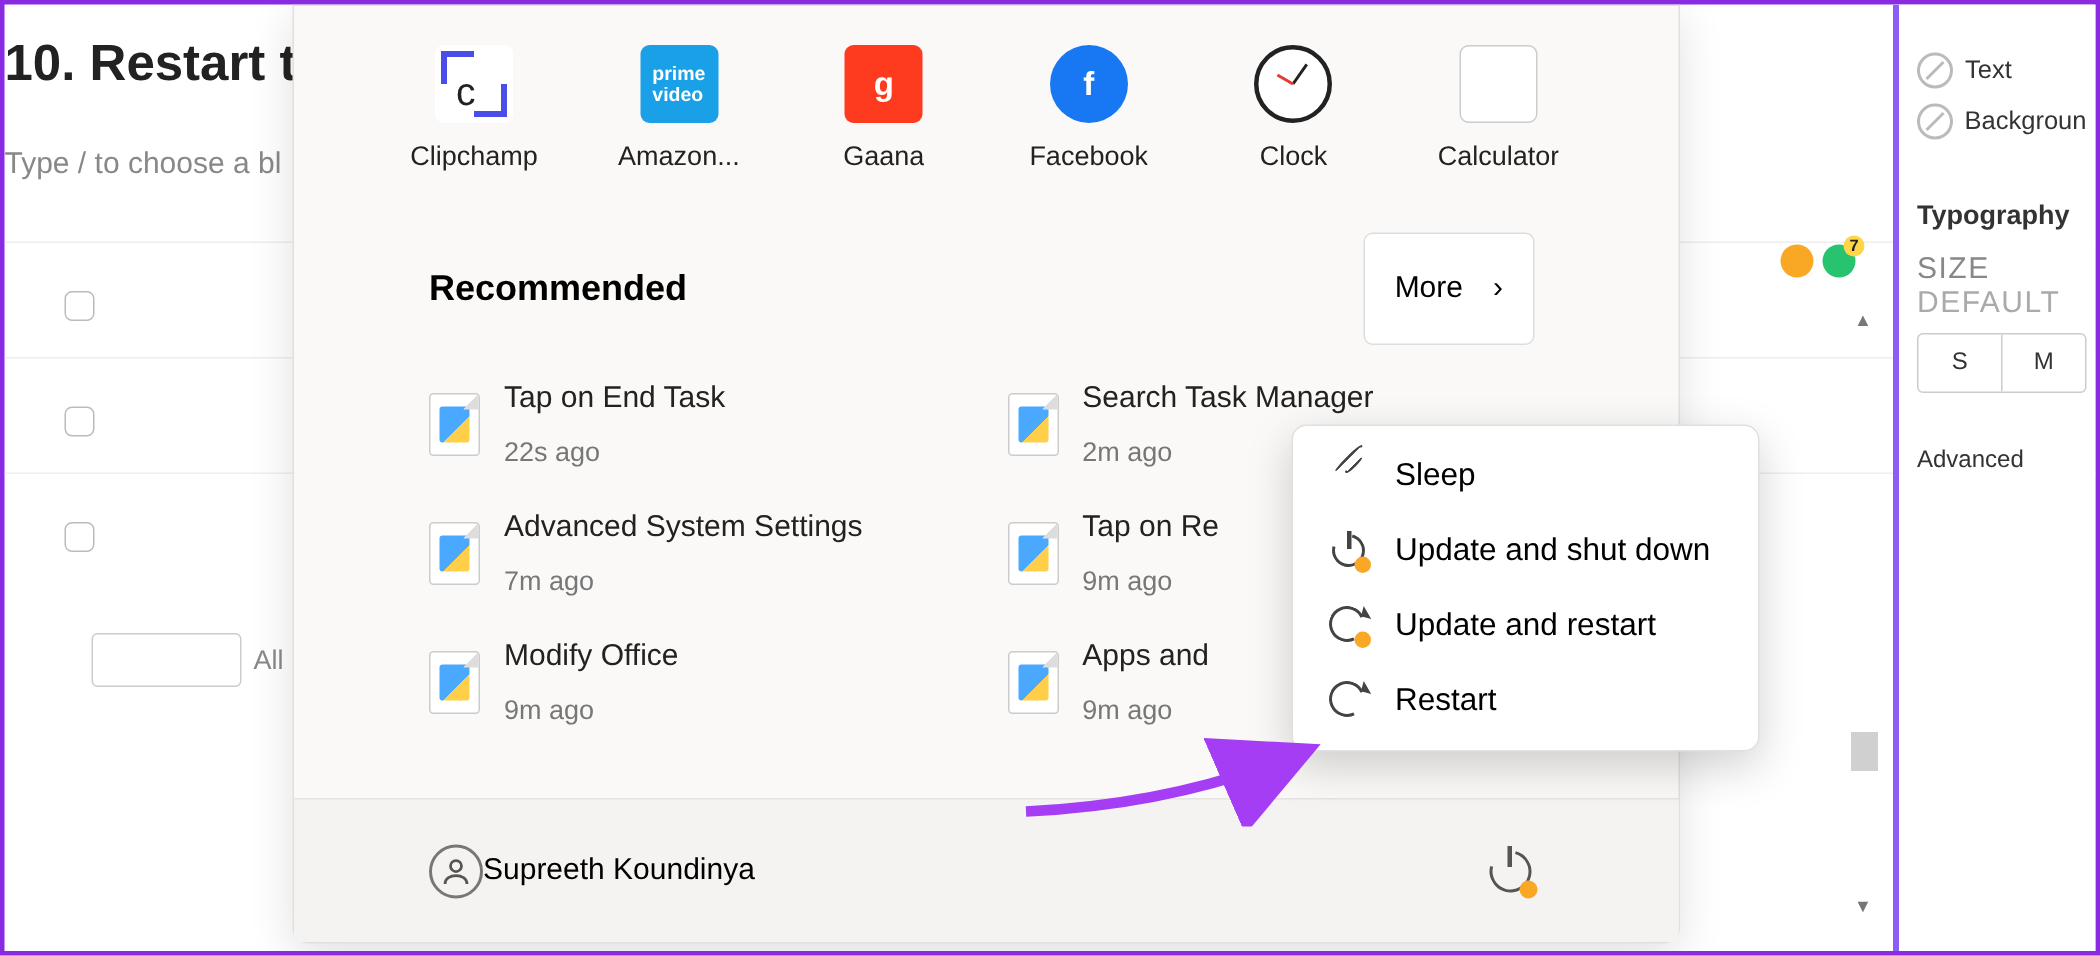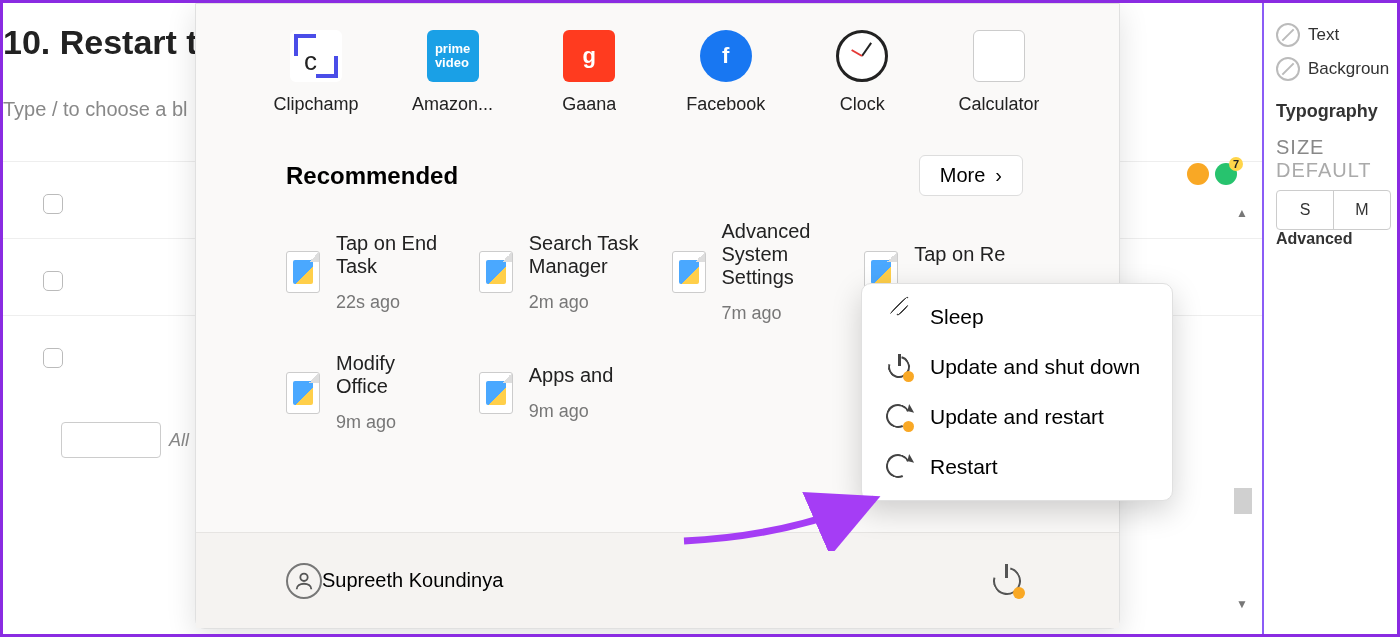--- a/index.html
+++ b/index.html
@@ -4,32 +4,32 @@
 <style>
   * { box-sizing: border-box; margin: 0; padding: 0; font-family: "Segoe UI", Arial, sans-serif; }
   body { width:1400px; height:637px; overflow:hidden; background:#fff; position:relative; border:3px solid #8a2be2; }
   
   .bg-editor { position:absolute; inset:0; padding:20px 0 0 0; color:#555; }
   .bg-heading { font-size:34px; font-weight:700; color:#222; padding-left:0; }
   .bg-slash { font-size:20px; color:#888; margin-top:36px; }
   .bg-row { display:flex; align-items:center; gap:20px; padding:32px 0 24px 40px; border-top:1px solid #eee; margin-top:40px;}
   .bg-checkbox { width:20px; height:20px; border:1.5px solid #bbb; border-radius:5px; }
   .bg-input { margin-left:10px; width:100px; height:36px; border:1px solid #ccc; border-radius:4px;}
-  .bg-all { font-style:italic; color:#888; font-size:18px; margin-left:8px;}
-  
-  .right-panel { position:absolute; right:0; top:0; bottom:0; width:135px; border-left:2px solid #8b5cf6; padding:10px 6px 0 12px; font-size:16px; color:#333; background:#fff;}
+  .bg-all { color:#888; font-size:18px; margin-left:8px;}
+  
+  .right-panel { position:absolute; right:0; top:0; bottom:0; width:135px; border-left:4px solid #8b5cf6; padding:22px 6px 0 12px; font-size:16px; color:#333; background:#fff;}
   .rp-option { display:flex; align-items:center; gap:8px; margin:10px 0; font-size:17px;}
   .rp-circle { width:24px; height:24px; border:2px solid #bbb; border-radius:50%; display:flex; align-items:center; justify-content:center;}
   .rp-slash { width:16px; height:2px; background:#bbb; transform:rotate(-45deg);}
-  .rp-heading { font-weight:700; margin-top:20px; font-size:18px;}
+  .rp-heading { font-weight:700; margin-top:40px; font-size:18px;}
   .rp-size { color:#888; font-size:20px; letter-spacing:1px; margin-top:14px;}
   .rp-sizebtns { display:flex; border:1px solid #ccc; border-radius:4px; margin-top:8px; overflow:hidden;}
   .rp-sizebtn { flex:1; text-align:center; padding:10px 0; font-size:16px; }
   .rp-sizebtn + .rp-sizebtn { border-left:1px solid #ccc;}
-  .rp-adv { font-weight:700; }
+  .rp-adv { font-weight:400; margin-top:36px;}
   
   .badge-area { position:absolute; right:160px; top:160px; display:flex; gap:6px;}
   .badge { width:22px; height:22px; border-radius:50%; }
   .badge.green { background:#27c36e; position:relative;}
   .badge.green::after{content:"7"; position:absolute; top:-6px; right:-6px; background:#ffd54a; color:#222; font-size:11px; border-radius:50%; width:14px; height:14px; display:flex; align-items:center; justify-content:center; font-weight:700;}
   .badge.orange { background:#f9a825;}
   
   .scroll-up, .scroll-down { position:absolute; right:145px; width:20px; height:20px; color:#777; font-size:12px; display:flex; align-items:center; justify-content:center;}
   .scroll-up { top:200px;}
   .scroll-down { bottom:20px;}
@@ -51,22 +51,22 @@
   .ic-facebook { background:#1877f2; border-radius:50%;}
   .ic-calc { background:#fff; border:1px solid #ccc; display:grid; grid-template-columns:repeat(2,1fr); grid-template-rows:16px repeat(2,1fr); gap:2px; padding:4px;}
   .ic-calc div{background:#888;}
   .ic-calc .lcd{grid-column:1/3; background:#bfe5ef;}
   .ic-clock { background:#fff; border:3px solid #222; border-radius:50%; position:relative;}
   .ic-clock::before{content:"";position:absolute;left:50%;top:50%;width:2px;height:16px;background:#222;transform-origin:bottom;transform:translate(-50%,-100%) rotate(35deg);}
   .ic-clock::after{content:"";position:absolute;left:50%;top:50%;width:2px;height:12px;background:#e53935;transform-origin:bottom;transform:translate(-50%,-100%) rotate(-60deg);}
   
   .rec-header { display:flex; justify-content:space-between; align-items:center; padding:40px 96px 0 90px;text-align:right;}
   .rec-title { font-size:24px; font-weight:700;}
-  .more-btn { border:1px solid #ddd; border-radius:6px; padding:8px 20px; font-size:20px; display:flex; align-items:center; gap:10px; background:#fff; cursor:pointer;}
-  .rec-grid { display:grid; grid-template-columns:1fr 1fr 1fr 1fr; column-gap:20px; row-gap:28px; padding:24px 90px 0 90px;gap:28px;}
+  .more-btn { border:1px solid #ddd; border-radius:6px; padding:25px 20px; font-size:20px; display:flex; align-items:center; gap:20px; background:#fff; cursor:pointer;}
+  .rec-grid { display:grid; grid-template-columns:1fr 1fr; column-gap:20px; row-gap:28px; padding:24px 90px 0 90px;gap:28px;}
   .rec-item { display:flex; align-items:center; gap:16px; cursor:pointer;}
   .rec-icon { width:34px; height:42px; background:#fff; border:1px solid #ccc; border-radius:3px; position:relative; flex-shrink:0;}
   .rec-icon::before{content:"";position:absolute;inset:8px 6px;background:linear-gradient(135deg,#4aa8ff 0%,#4aa8ff 60%,#ffcf4a 60%,#ffcf4a 100%);border-radius:2px;}
   .rec-icon::after{content:"";position:absolute;top:0;right:0;width:10px;height:10px;background:linear-gradient(135deg,transparent 50%,#ddd 50%);}
   .rec-text .t1 { font-size:20px; color:#222;}
   .rec-text .t2 { font-size:18px; color:#777; margin-top:14px;}
   
   .sm-footer { position:absolute; bottom:0; left:0; right:0; height:96px; border-top:1px solid #e6e4e2; background:#f5f3f1; display:flex; align-items:center; justify-content:space-between; padding:0 96px 0 90px;}
   .user { display:flex; align-items:center; font-size:20px; cursor:pointer;}
   .avatar { width:36px; height:36px; border:2px solid #777; border-radius:50%; display:flex; align-items:center; justify-content:center;}

